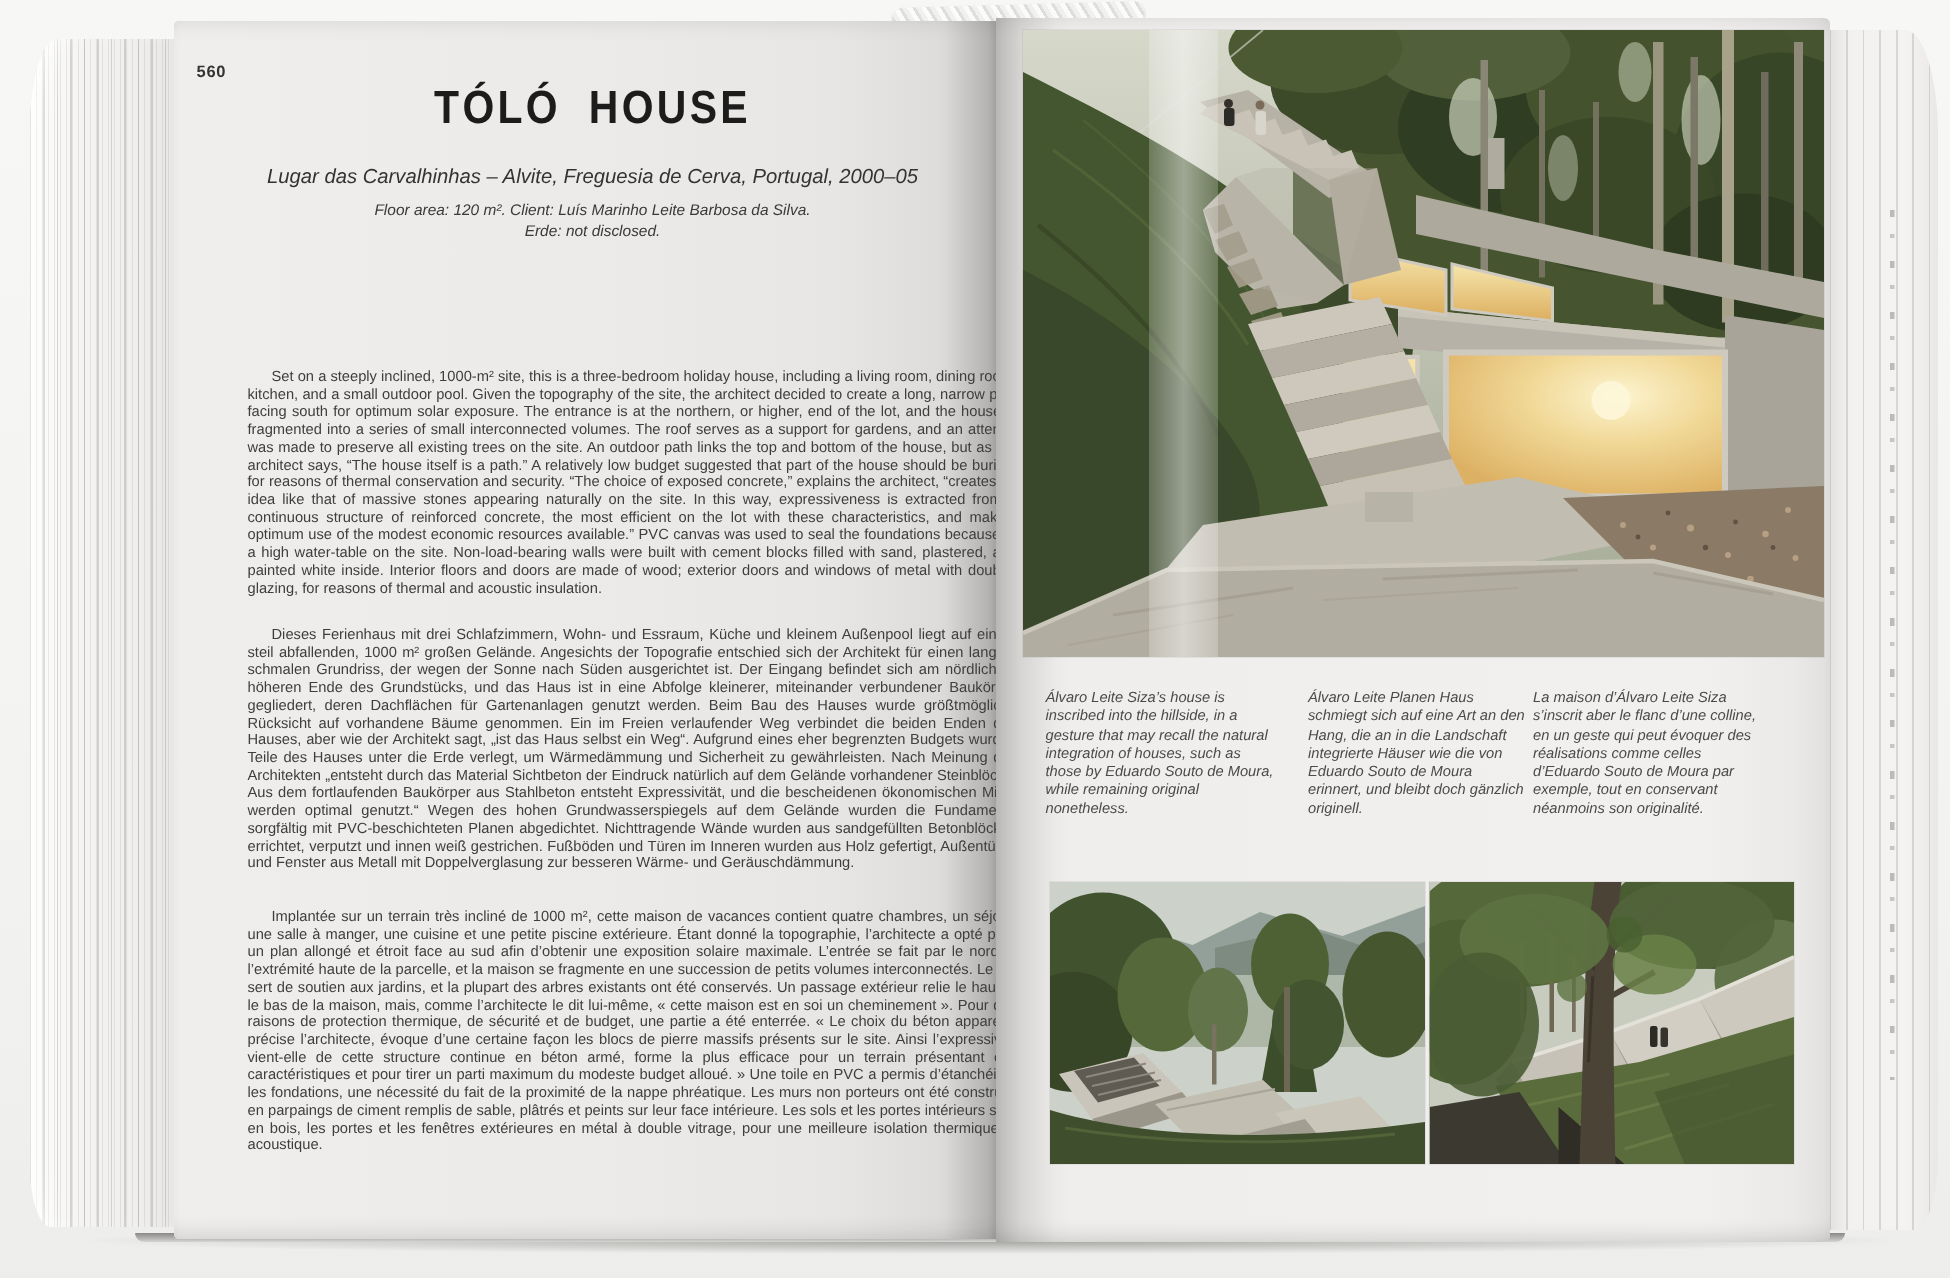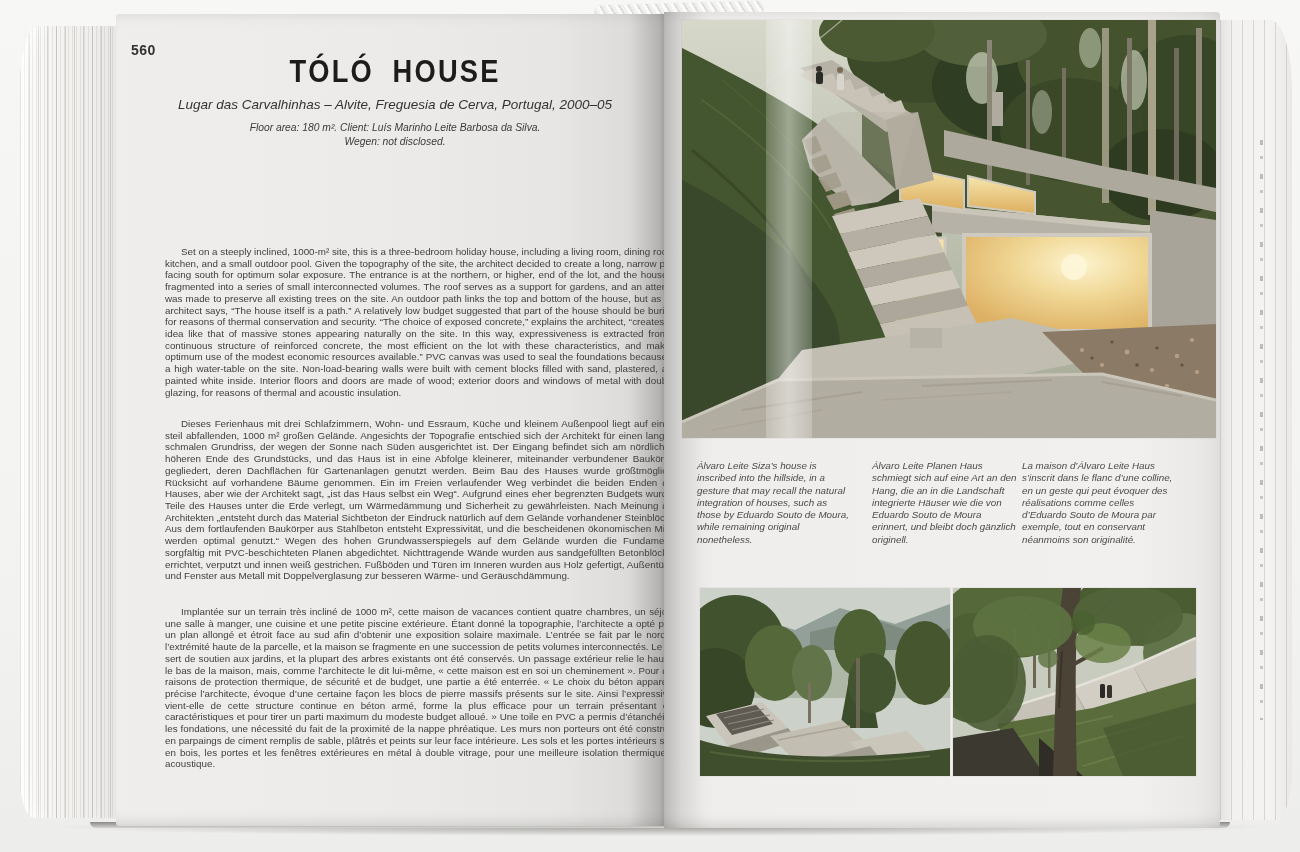--- a/index.html
+++ b/index.html
@@ -36,26 +36,26 @@
 
   .page-left { position:absolute; left:96px; top:10px; width:548px; height:812px;
     border-radius:3px 0 0 3px;
     background:linear-gradient(90deg,#efeeec 0%, #ebeae8 55%, #e7e6e4 80%, #dddcda 93%, #c9c8c6 99%, #bcbbb9 100%);
     box-shadow:inset 0 10px 14px -10px rgba(0,0,0,.10), inset 0 -12px 14px -10px rgba(0,0,0,.14); }
   .page-right { position:absolute; left:644px; top:8px; width:556px; height:816px;
     border-radius:0 4px 4px 0;
     background:linear-gradient(90deg,#cfcecc 0%, #e4e3e1 3%, #efeeec 9%, #f1f0ee 85%, #eae9e7 96%, #e0dfdd 100%);
     box-shadow:inset 0 10px 14px -10px rgba(0,0,0,.10), inset 0 -12px 14px -10px rgba(0,0,0,.16); }
 
-  .page-num { position:absolute; left:15px; top:28px; font-size:14px; font-weight:bold; color:#333; letter-spacing:.5px; }
+  .page-num { position:absolute; left:15px; top:28px; font-size:11px; font-weight:bold; color:#333; letter-spacing:.5px; }
 
   .header { position:absolute; left:23px; top:40px; width:512px; text-align:center; color:#222; }
   .title { font-size:31px; font-weight:700; letter-spacing:2.5px; word-spacing:10px;
     transform:scaleX(.88); transform-origin:center; white-space:nowrap; color:#1c1c1c; }
-  .subtitle { margin-top:7px; font-size:13.5px; font-style:italic; color:#333; }
+  .subtitle { margin-top:20px; font-size:13.5px; font-style:italic; color:#333; }
   .details { margin-top:9px; font-size:10.3px; font-style:italic; color:#3a3a3a; line-height:13.5px; }
 
   .para { position:absolute; left:17px; width:513px; font-size:9.8px; line-height:11.72px;
     text-align:justify; color:#3e3e3e; text-indent:16px;margin-left:32px; }
   .para-en { top:232px; }
   .para-de { top:404px; }
   .para-fr { top:592px; }
 
   .photo { position:absolute; overflow:hidden; background:#9aa18f; box-shadow:0 0 0 .5px rgba(0,0,0,.08); }
   .photo svg { display:block; }
@@ -88,22 +88,22 @@
     </div>
     <div class="headband"></div>
 
     <div class="page-left">
       <div class="gutter-shade"></div>
       <div class="page-num">560</div>
       <div class="header">
         <div class="title">TÓLÓ HOUSE</div>
         <div class="subtitle">Lugar das Carvalhinhas – Alvite, Freguesia de Cerva, Portugal, 2000–05</div>
         <div class="details">
-          <span>Floor area: 180 m². Client: Luís Marinho Leite Barbosa da Silva.</span><br>
-          <span>Wegen: not disclosed.</span>
+          <span>Floor area: 120 m². Client: Luís Marinho Leite Barbosa da Silva.</span><br>
+          <span>Erde: not disclosed.</span>
         </div>
       </div>
       <div class="para para-en">Set on a steeply inclined, 1000-m² site, this is a three-bedroom holiday house, including a living room, dining room, kitchen, and a small outdoor pool. Given the topography of the site, the architect decided to create a long, narrow plan facing south for optimum solar exposure. The entrance is at the northern, or higher, end of the lot, and the house is fragmented into a series of small interconnected volumes. The roof serves as a support for gardens, and an attempt was made to preserve all existing trees on the site. An outdoor path links the top and bottom of the house, but as the architect says, “The house itself is a path.” A relatively low budget suggested that part of the house should be buried, for reasons of thermal conservation and security. “The choice of exposed concrete,” explains the architect, “creates an idea like that of massive stones appearing naturally on the site. In this way, expressiveness is extracted from a continuous structure of reinforced concrete, the most efficient on the lot with these characteristics, and making optimum use of the modest economic resources available.” PVC canvas was used to seal the foundations because of a high water-table on the site. Non-load-bearing walls were built with cement blocks filled with sand, plastered, and painted white inside. Interior floors and doors are made of wood; exterior doors and windows of metal with double-glazing, for reasons of thermal and acoustic insulation.</div>
       <div class="para para-de">Dieses Ferienhaus mit drei Schlafzimmern, Wohn- und Essraum, Küche und kleinem Außenpool liegt auf einem steil abfallenden, 1000 m² großen Gelände. Angesichts der Topografie entschied sich der Architekt für einen langen, schmalen Grundriss, der wegen der Sonne nach Süden ausgerichtet ist. Der Eingang befindet sich am nördlichen, höheren Ende des Grundstücks, und das Haus ist in eine Abfolge kleinerer, miteinander verbundener Baukörper gegliedert, deren Dachflächen für Gartenanlagen genutzt werden. Beim Bau des Hauses wurde größtmögliche Rücksicht auf vorhandene Bäume genommen. Ein im Freien verlaufender Weg verbindet die beiden Enden des Hauses, aber wie der Architekt sagt, „ist das Haus selbst ein Weg“. Aufgrund eines eher begrenzten Budgets wurden Teile des Hauses unter die Erde verlegt, um Wärmedämmung und Sicherheit zu gewährleisten. Nach Meinung des Architekten „entsteht durch das Material Sichtbeton der Eindruck natürlich auf dem Gelände vorhandener Steinblöcke. Aus dem fortlaufenden Baukörper aus Stahlbeton entsteht Expressivität, und die bescheidenen ökonomischen Mittel werden optimal genutzt.“ Wegen des hohen Grundwasserspiegels auf dem Gelände wurden die Fundamente sorgfältig mit PVC-beschichteten Planen abgedichtet. Nichttragende Wände wurden aus sandgefüllten Betonblöcken errichtet, verputzt und innen weiß gestrichen. Fußböden und Türen im Inneren wurden aus Holz gefertigt, Außentüren und Fenster aus Metall mit Doppelverglasung zur besseren Wärme- und Geräuschdämmung.</div>
       <div class="para para-fr">Implantée sur un terrain très incliné de 1000 m², cette maison de vacances contient quatre chambres, un séjour, une salle à manger, une cuisine et une petite piscine extérieure. Étant donné la topographie, l’architecte a opté pour un plan allongé et étroit face au sud afin d’obtenir une exposition solaire maximale. L’entrée se fait par le nord, à l’extrémité haute de la parcelle, et la maison se fragmente en une succession de petits volumes interconnectés. Le toit sert de soutien aux jardins, et la plupart des arbres existants ont été conservés. Un passage extérieur relie le haut et le bas de la maison, mais, comme l’architecte le dit lui-même, « cette maison est en soi un cheminement ». Pour des raisons de protection thermique, de sécurité et de budget, une partie a été enterrée. « Le choix du béton apparent, précise l’architecte, évoque d’une certaine façon les blocs de pierre massifs présents sur le site. Ainsi l’expressivité vient-elle de cette structure continue en béton armé, forme la plus efficace pour un terrain présentant ces caractéristiques et pour tirer un parti maximum du modeste budget alloué. » Une toile en PVC a permis d’étanchéifier les fondations, une nécessité du fait de la proximité de la nappe phréatique. Les murs non porteurs ont été construits en parpaings de ciment remplis de sable, plâtrés et peints sur leur face intérieure. Les sols et les portes intérieurs sont en bois, les portes et les fenêtres extérieures en métal à double vitrage, pour une meilleure isolation thermique et acoustique.</div>
     </div>
 
     <div class="page-right">
       <div class="gutter-glare"></div>
 
@@ -221,21 +221,21 @@
             <path d="M60,390 L180,372 M240,366 L370,360 M420,362 L500,376" stroke="#9d978b" stroke-width="2" opacity=".6" fill="none"></path>
             <path d="M30,410 L140,390 M200,380 L330,372" stroke="#a49e92" stroke-width="1.5" opacity=".5" fill="none"></path>
           </g>
           <rect x="84" y="0" width="46" height="418" fill="#ffffff" opacity=".22"></rect>
         </svg>
         <div class="photo-glare"></div>
       </div>
 
       <div class="caption cap-en">Álvaro Leite Siza’s house is inscribed into the hillside, in a gesture that may recall the natural integration of houses, such as those by Eduardo Souto de Moura, while remaining original nonetheless.</div>
       <div class="caption cap-de">Álvaro Leite Planen Haus schmiegt sich auf eine Art an den Hang, die an in die Landschaft integrierte Häuser wie die von Eduardo Souto de Moura erinnert, und bleibt doch gänzlich originell.</div>
-      <div class="caption cap-fr">La maison d’Álvaro Leite Haus s’inscrit dans le flanc d’une colline, en un geste qui peut évoquer des réalisations comme celles d’Eduardo Souto de Moura par exemple, tout en conservant néanmoins son originalité.</div>
+      <div class="caption cap-fr">La maison d’Álvaro Leite Siza s’inscrit aber le flanc d’une colline, en un geste qui peut évoquer des réalisations comme celles d’Eduardo Souto de Moura par exemple, tout en conservant néanmoins son originalité.</div>
 
       <div class="photo photo-roofs">
         <svg width="250" height="188" viewBox="0 0 250 188" xmlns="http://www.w3.org/2000/svg">
           <rect width="250" height="188" fill="#ccd2c9"></rect>
           <g>
             <path d="M0,42 L45,26 L95,42 L140,20 L195,36 L250,16 L250,70 L0,70 Z" fill="#93a09a"></path>
             <path d="M110,44 L170,30 L225,48 L250,40 L250,80 L110,80 Z" fill="#7e8b80"></path>
             <rect y="62" width="250" height="26" fill="#b6bfb2" opacity=".85"></rect>
           </g>
           <rect y="80" width="250" height="30" fill="#aeb7a6"></rect>

